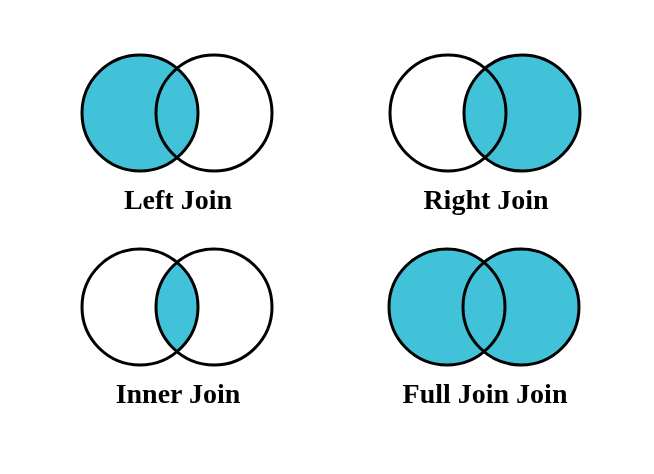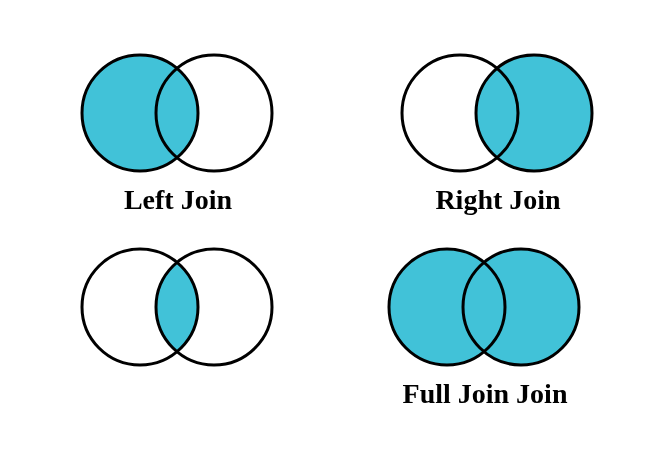--- a/index.html
+++ b/index.html
@@ -29,21 +29,21 @@
   figcaption.venn-label {
     margin: 8px auto 0 auto;
     max-width: 180px;
     font-size: 28px;
     font-weight: bold;
     line-height: 1.2;
     color: #000000;
     text-align: center;
   }
   .pos-left-join  { left: 76px;  top: 51px;  }
-  .pos-right-join { left: 396px; top: 51px;  }
+  .pos-right-join { left: 384px; top: 51px;  }
   .pos-inner-join { left: 76px;  top: 245px; }
   .pos-full-outer { left: 383px; top: 245px; }
 </style>
 </head>
 <body>
 
 <div class="canvas">
 
   <figure class="venn pos-left-join">
     <svg viewBox="0 0 200 124" width="200" height="124">
@@ -67,20 +67,21 @@
     <svg viewBox="0 0 200 124" width="200" height="124">
         <defs>
           <clipPath id="clip-venn-2">
             <circle cx="136" cy="62" r="58" fill="none"></circle>
           </clipPath>
         </defs>
         <circle cx="62" cy="62" r="58" fill="#41C2D8" clip-path="url(#clip-venn-2)"></circle>
         <circle cx="62" cy="62" r="58" fill="none" stroke="#000000" stroke-width="3"></circle>
         <circle cx="136" cy="62" r="58" fill="none" stroke="#000000" stroke-width="3"></circle>
       </svg>
+    <figcaption class="venn-label">Inner Join</figcaption>
   </figure>
 
   <figure class="venn pos-full-outer">
     <svg viewBox="0 0 200 124" width="200" height="124">
         <circle cx="62" cy="62" r="58" fill="#41C2D8"></circle>
         <circle cx="136" cy="62" r="58" fill="#41C2D8"></circle>
         <circle cx="62" cy="62" r="58" fill="none" stroke="#000000" stroke-width="3"></circle>
         <circle cx="136" cy="62" r="58" fill="none" stroke="#000000" stroke-width="3"></circle>
       </svg>
     <figcaption class="venn-label">Full Join Join</figcaption>

